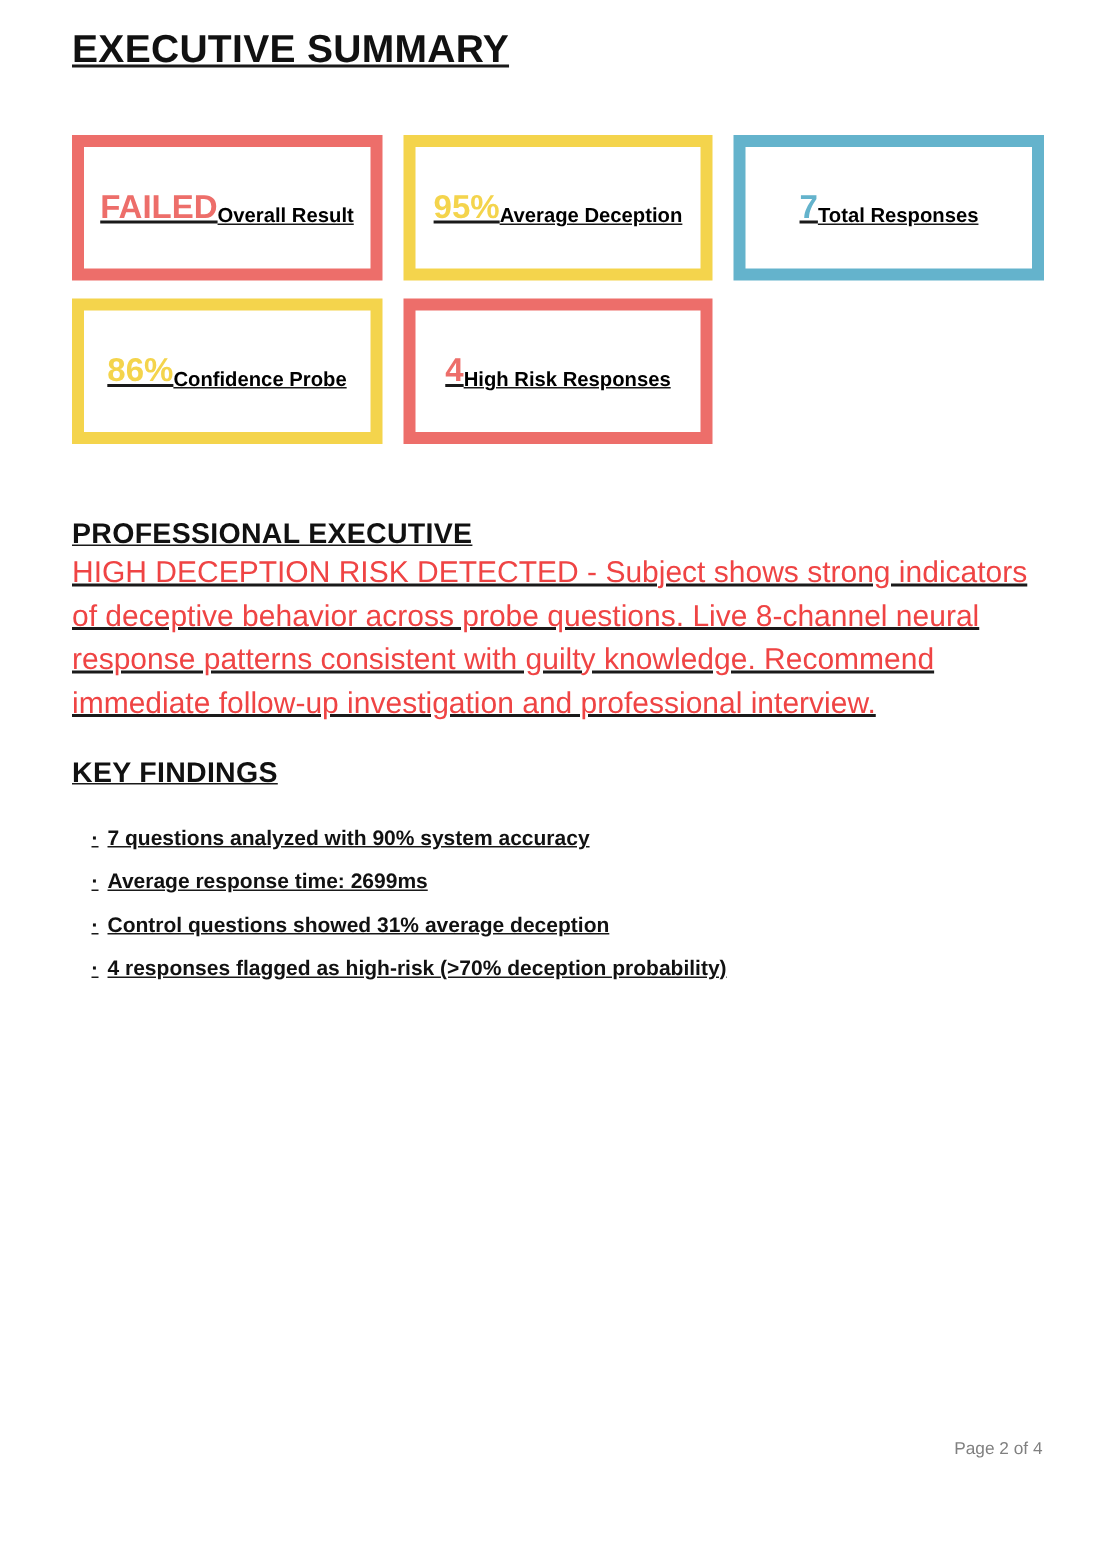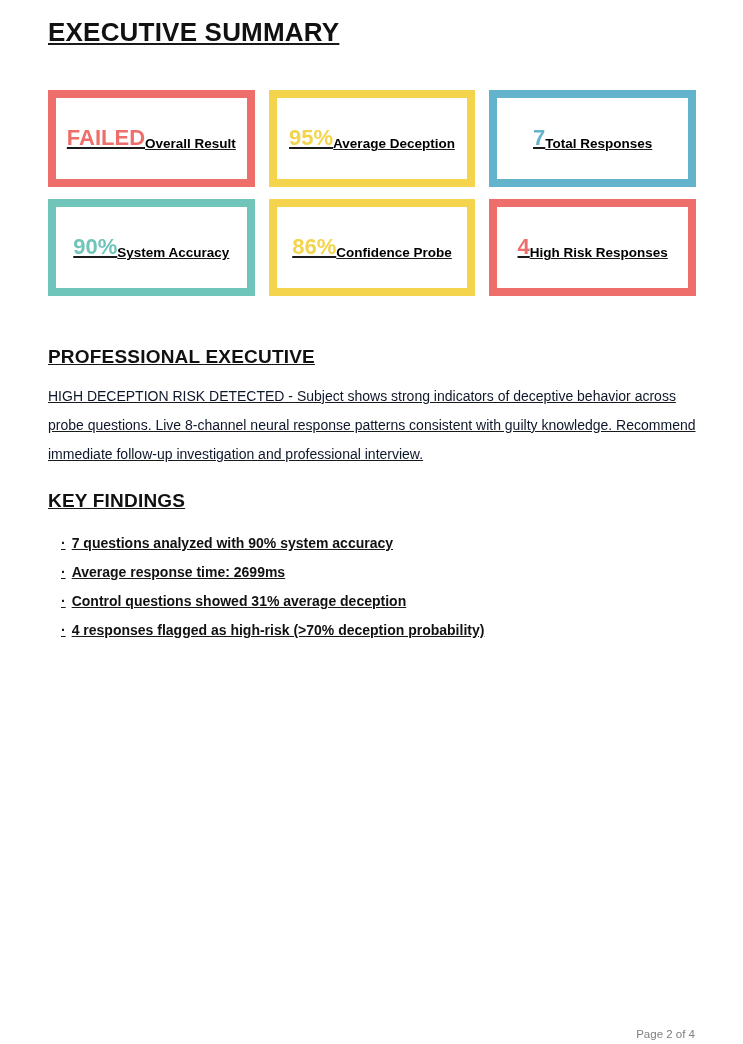--- a/index.html
+++ b/index.html
@@ -52,45 +52,44 @@
     color: #000000;
   }
   .section-heading {
     font-size: 19px;
     font-weight: bold;
     color: #111111;
     letter-spacing: 0.2px;
   }
   .assessment-section { margin-top: 50px; }
   .assessment-body {
-    margin-top: 14px;
-    font-size: 14px;
+    font-size: 20px;
     line-height: 29px;
-    color: #0f172a;
+    color: #ef4444;
     max-width: 650px;
   }
   .findings-section { margin-top: 21px; }
   .findings-list {
     list-style: none;
     margin-top: 17px;
     padding-left: 13px;
   }
   .finding-item {
     font-size: 14px;
     font-weight: bold;
     color: #111111;
     line-height: 29px;
   }
   .finding-item::before {
     content: "·";
     margin-right: 6px;
   }
   .page-number {
     position: absolute;
-    top: 1028px;
+    top: 960px;
     right: 48px;
     font-size: 11.5px;
     color: #808080;
   }
 </style>
 </head>
 <body>
 
 <div class="page">
 
@@ -101,24 +100,20 @@
       <div class="stat-value">FAILED</div>
       <div class="stat-label">Overall Result</div>
     </div>
     <div class="stat-card" style="--c: #F4D44C;">
       <div class="stat-value">95%</div>
       <div class="stat-label">Average Deception</div>
     </div>
     <div class="stat-card" style="--c: #64B3CC;">
       <div class="stat-value">7</div>
       <div class="stat-label">Total Responses</div>
-    </div>
-    <div class="stat-card" style="--c: #6FC5BA;">
-      <div class="stat-value">90%</div>
-      <div class="stat-label">System Accuracy</div>
     </div>
     <div class="stat-card" style="--c: #F4D44C;">
       <div class="stat-value">86%</div>
       <div class="stat-label">Confidence Probe</div>
     </div>
     <div class="stat-card" style="--c: #ED6E6A;">
       <div class="stat-value">4</div>
       <div class="stat-label">High Risk Responses</div>
     </div>
   </div>

